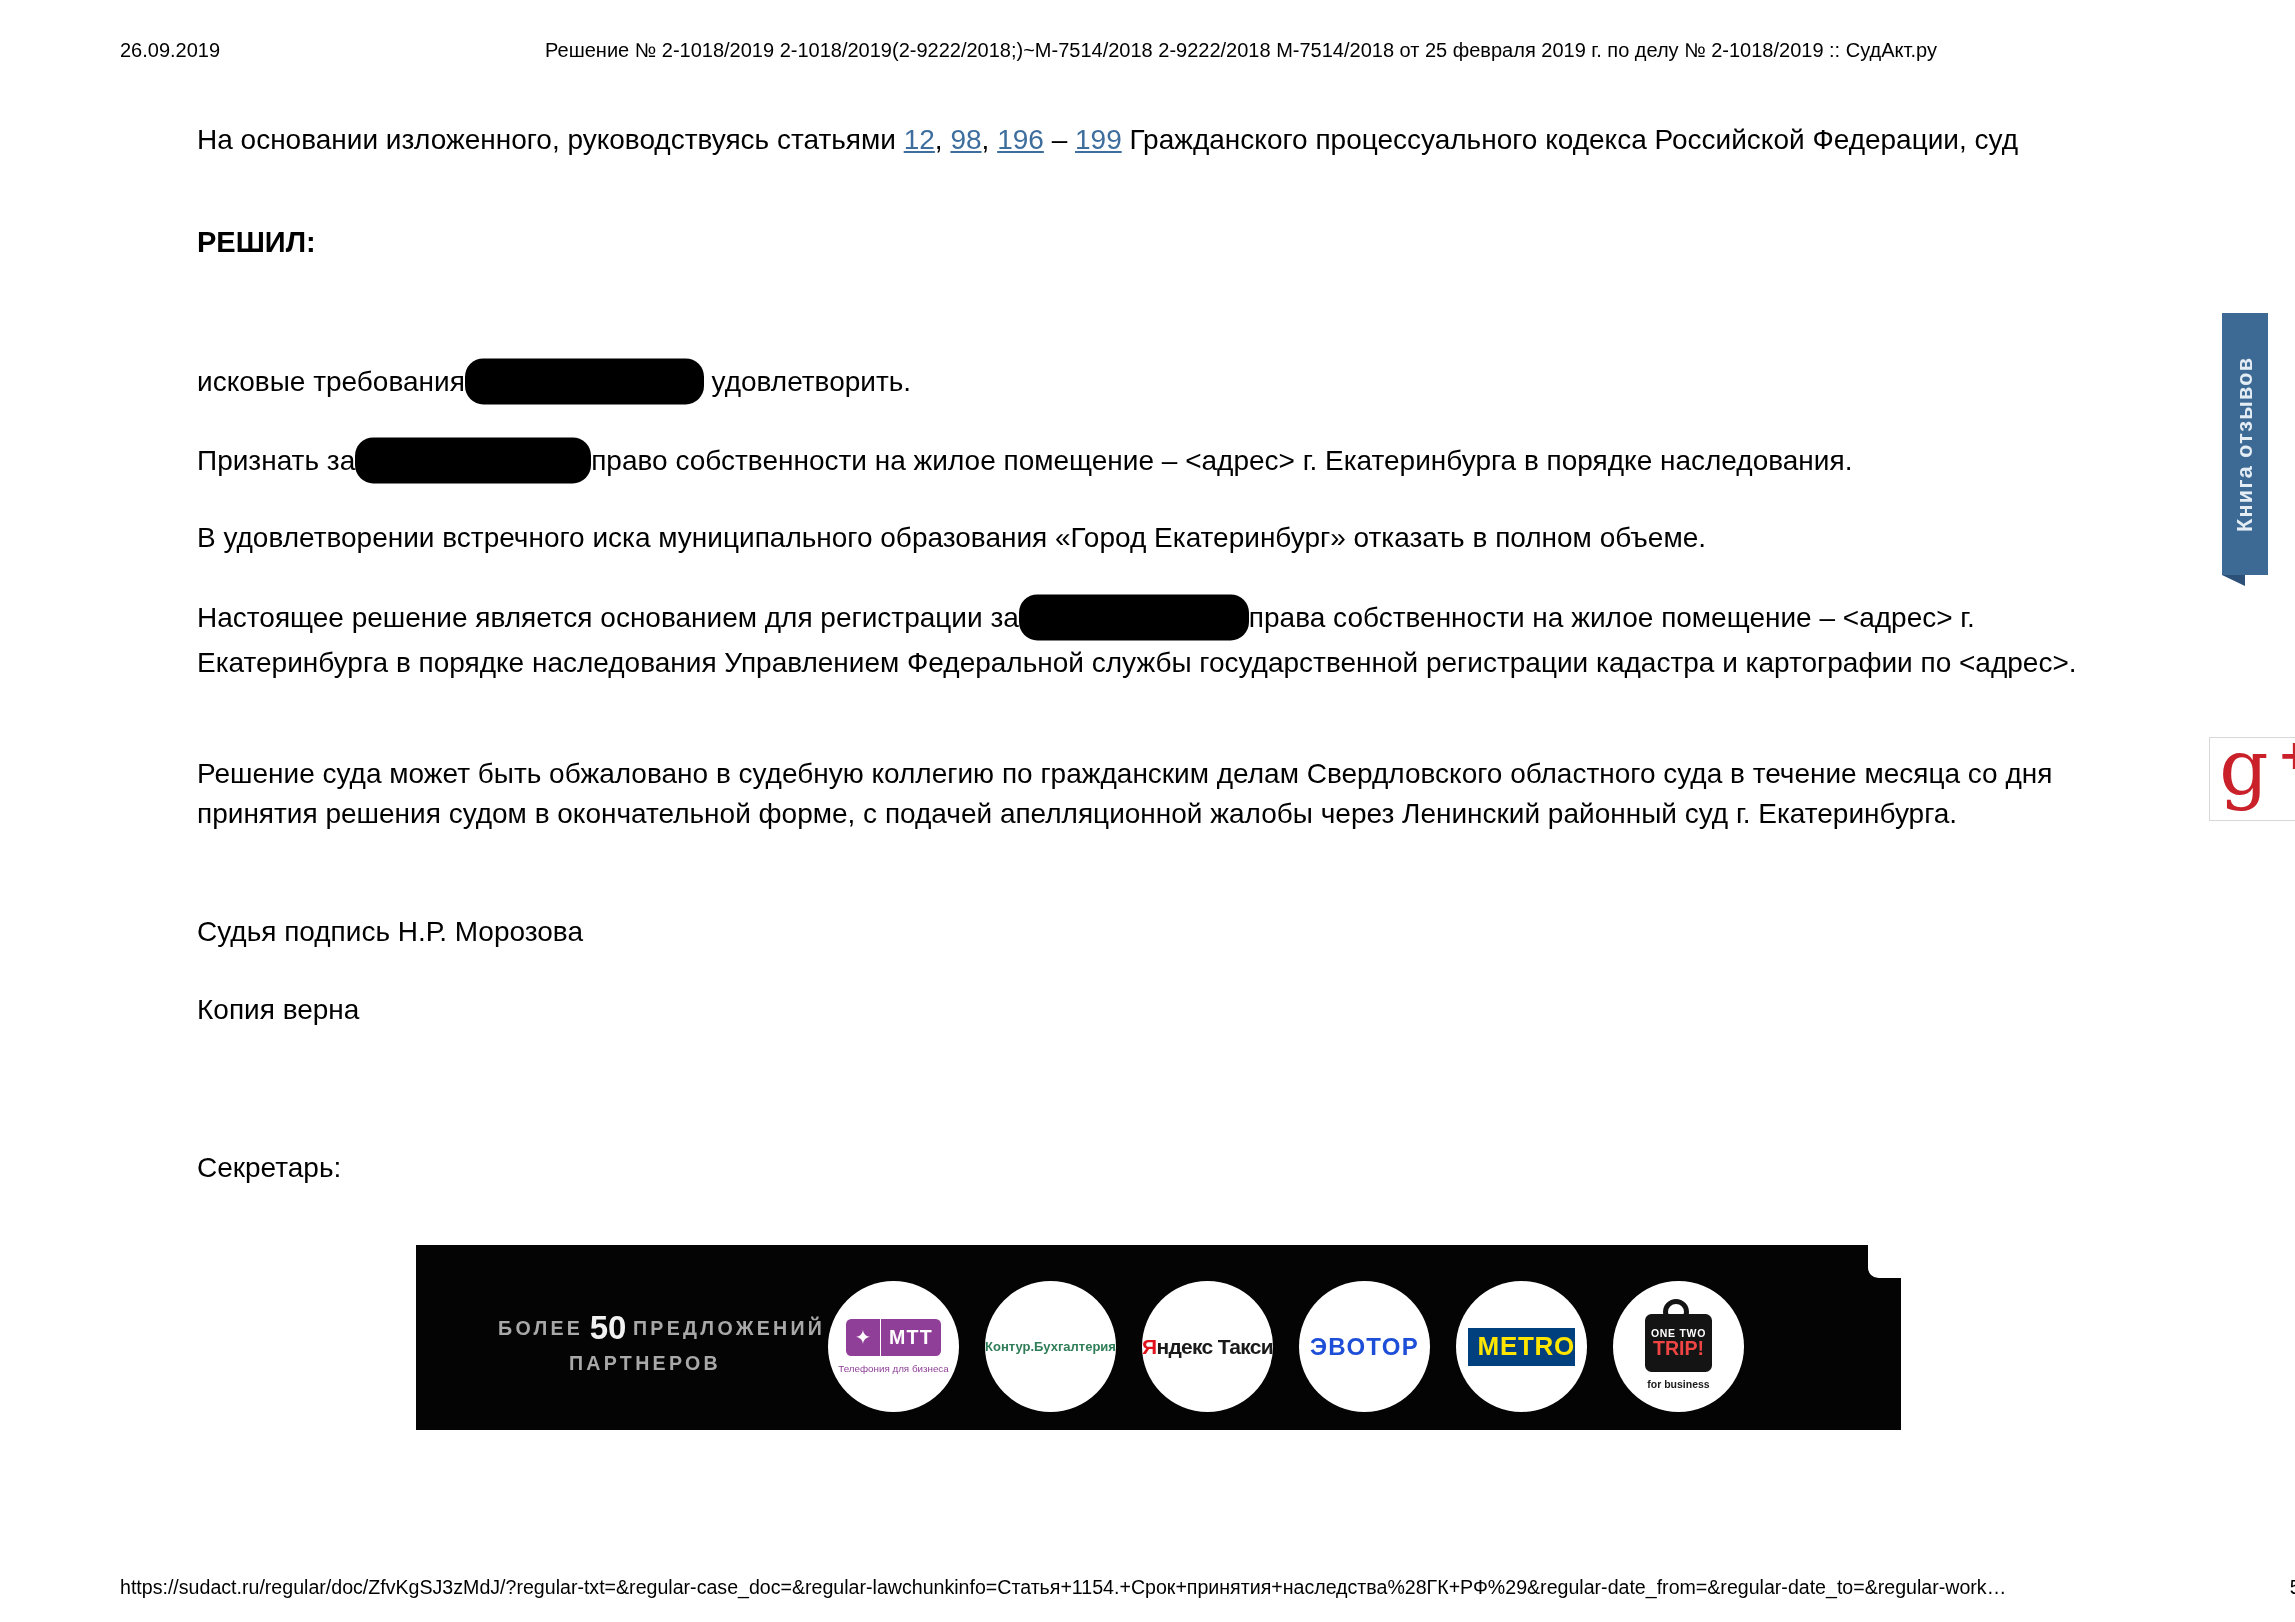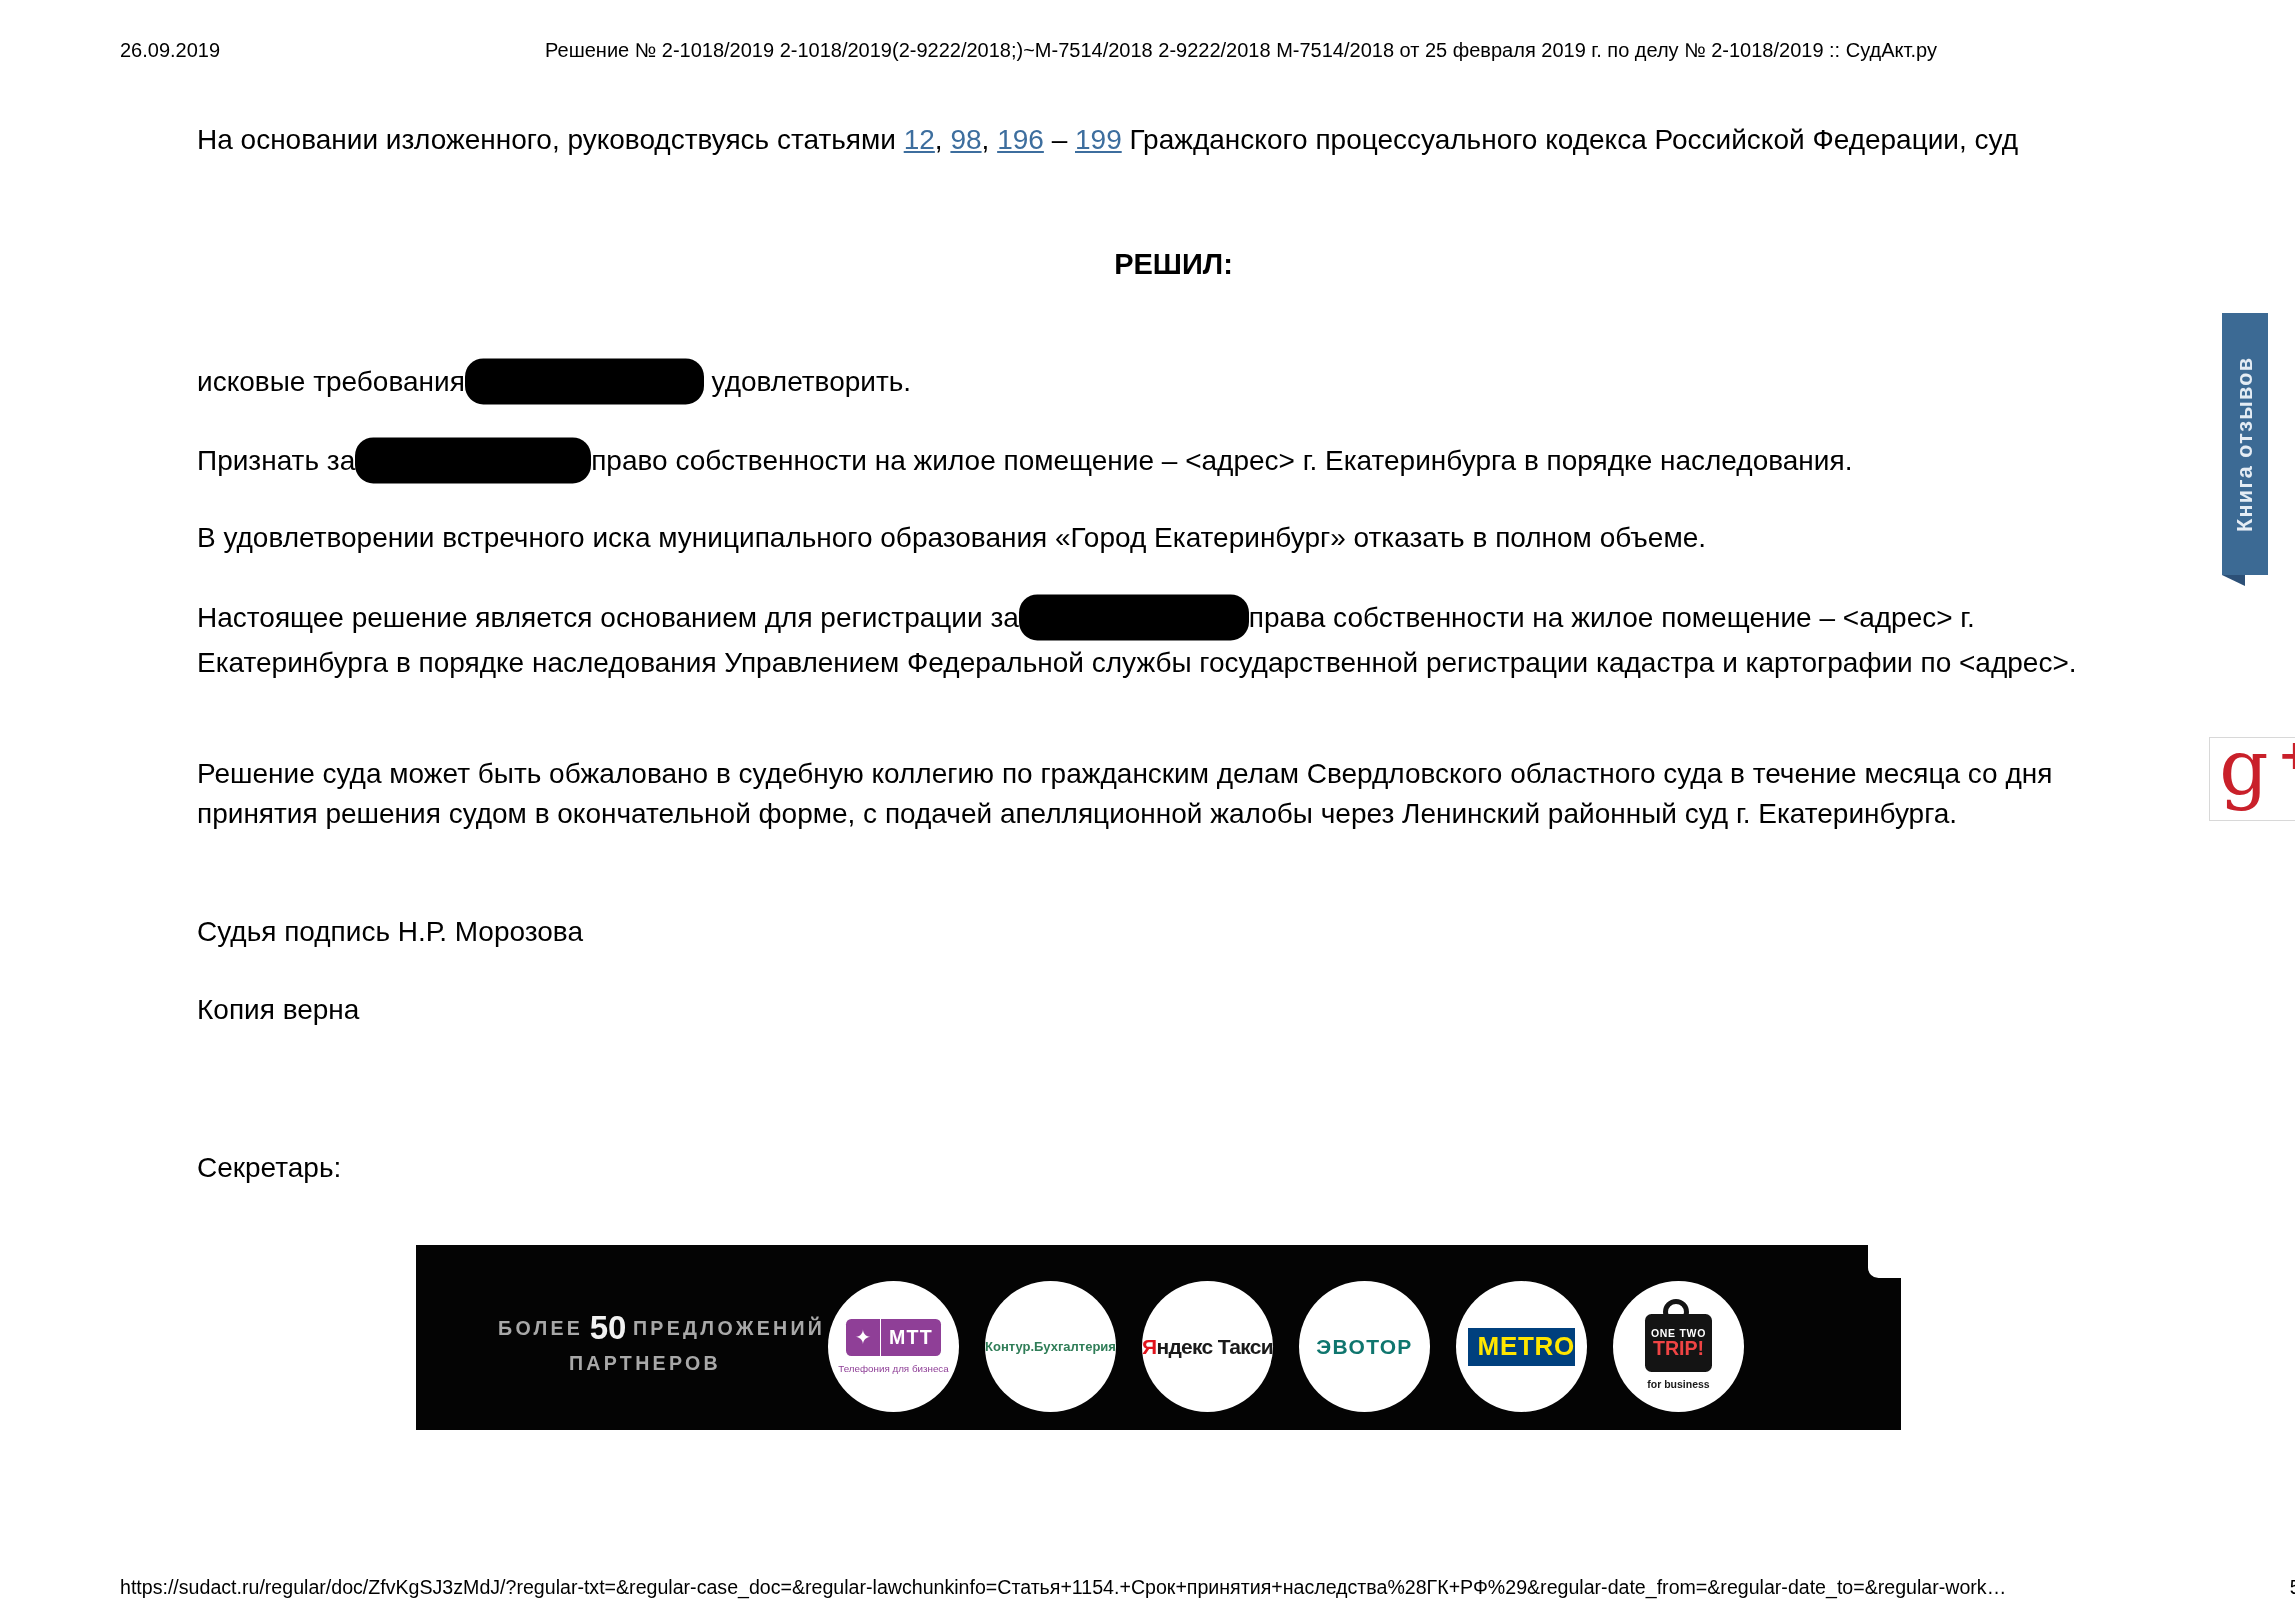--- a/index.html
+++ b/index.html
@@ -12,21 +12,21 @@
     color:#000;
     margin-left:48px;
   }
   
   .hdr-date{position:absolute;left:72px;top:39px;font-size:20px;}
   .hdr-title{position:absolute;left:196px;right:105px;top:39px;text-align:center;font-size:20px;white-space:nowrap;overflow:hidden;}
   .ftr-url{position:absolute;left:72px;top:1576px;font-size:19.6px;white-space:nowrap;}
   .ftr-page{position:absolute;right:26px;top:1576px;font-size:19.6px;}
   
   .para{position:absolute;left:149px;width:1953px;font-size:28px;line-height:40px;}
-  .heading{position:absolute;left:149px;width:1953px;top:248px;text-align:center;font-size:29px;font-weight:bold;}
+  .heading{position:absolute;left:149px;width:1953px;top:226px;font-size:29px;font-weight:bold;}
   .doc-link{color:#3d6e9e;text-decoration:underline;cursor:pointer;}
   .redaction{
     display:inline-block;background:#000;height:46px;vertical-align:middle;
     border-radius:18.3px;transform:translateY(-2.6px);
   }
   .red-1{width:239px;}
   .red-2{width:236px;}
   .red-3{width:230px;}
   
   .feedback-tab{
@@ -76,21 +76,21 @@
   .mtt-badge{display:flex;background:#8f3f97;border-radius:5.2px;overflow:hidden;height:37px;align-items:center;}
   .mtt-bird{width:34px;text-align:center;color:#fff;font-size:19.6px;border-right:1.3px solid #fff;line-height:37px;}
   .mtt-name{color:#fff;font-weight:bold;font-size:19.6px;padding:0 7.9px;letter-spacing:1.3px;}
   .mtt-caption{color:#8f3f97;font-size:9.8px;margin-top:6.5px;}
   
   .kontur-name{color:#2f7d57;font-size:13px;font-weight:bold;}
   
   .ya-first{color:#e0131c;}
   .yandex-name{font-size:21px;font-weight:bold;letter-spacing:-0.7px;color:#1a1a1a;}
   
-  .evotor-name{color:#0f766e;font-size:21px;font-weight:bold;letter-spacing:1.3px;}
+  .evotor-name{color:#1d4ed8;font-size:24px;font-weight:bold;letter-spacing:1.3px;}
   
   .metro-box{background:#00407e;width:107px;height:38px;display:flex;align-items:center;justify-content:flex-end;}
   .metro-name{color:#ffe600;font-size:26px;font-weight:bold;letter-spacing:0.7px;}
   
   .ott-bag{
     position:relative;background:#141414;border-radius:6.5px;width:67px;height:58px;
     display:flex;flex-direction:column;align-items:center;justify-content:center;margin-top:10.5px;
   }
   .ott-bag::before{
     content:"";position:absolute;top:-14.4px;left:17.7px;width:26px;height:26px;

